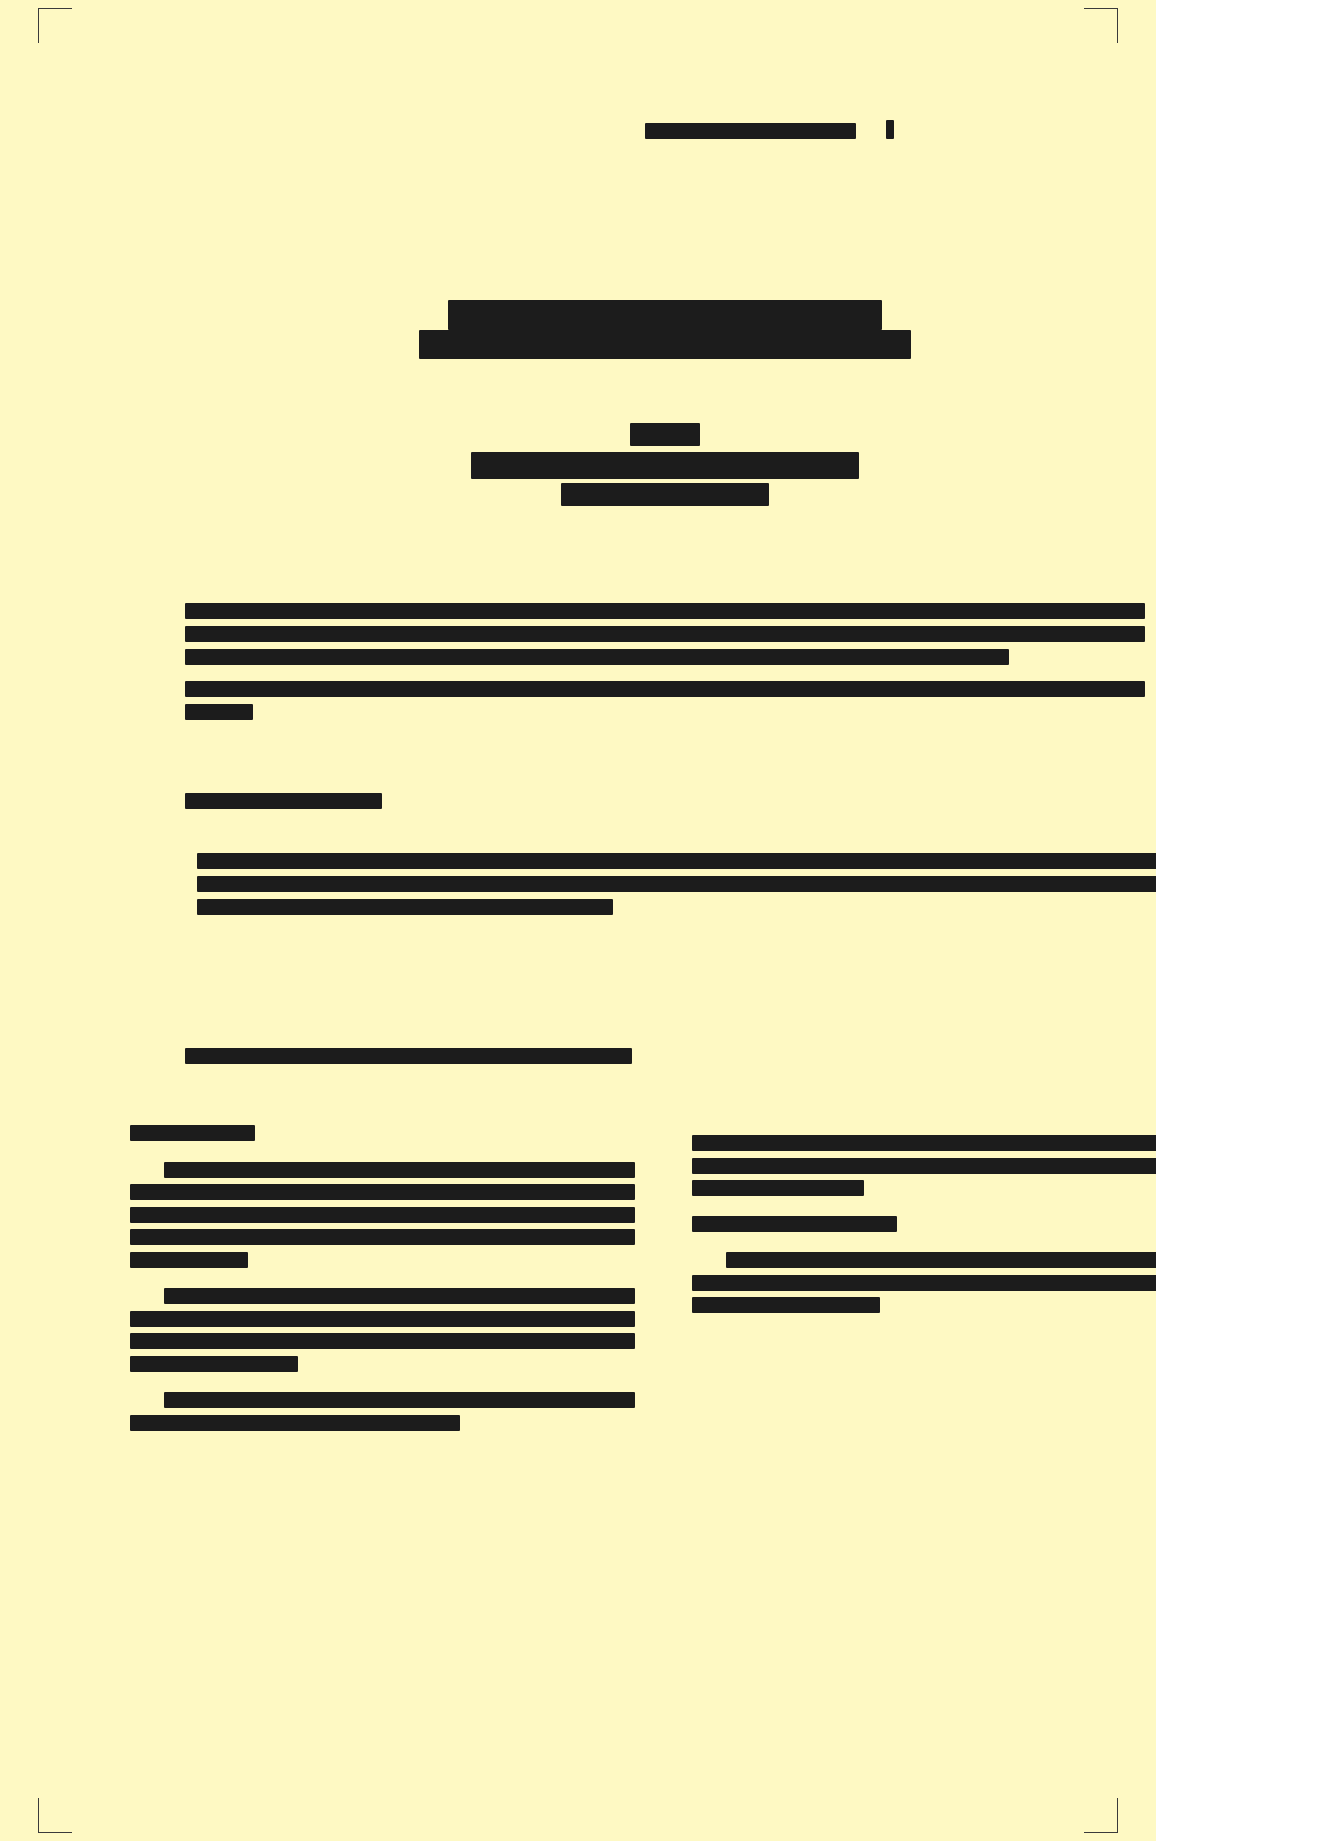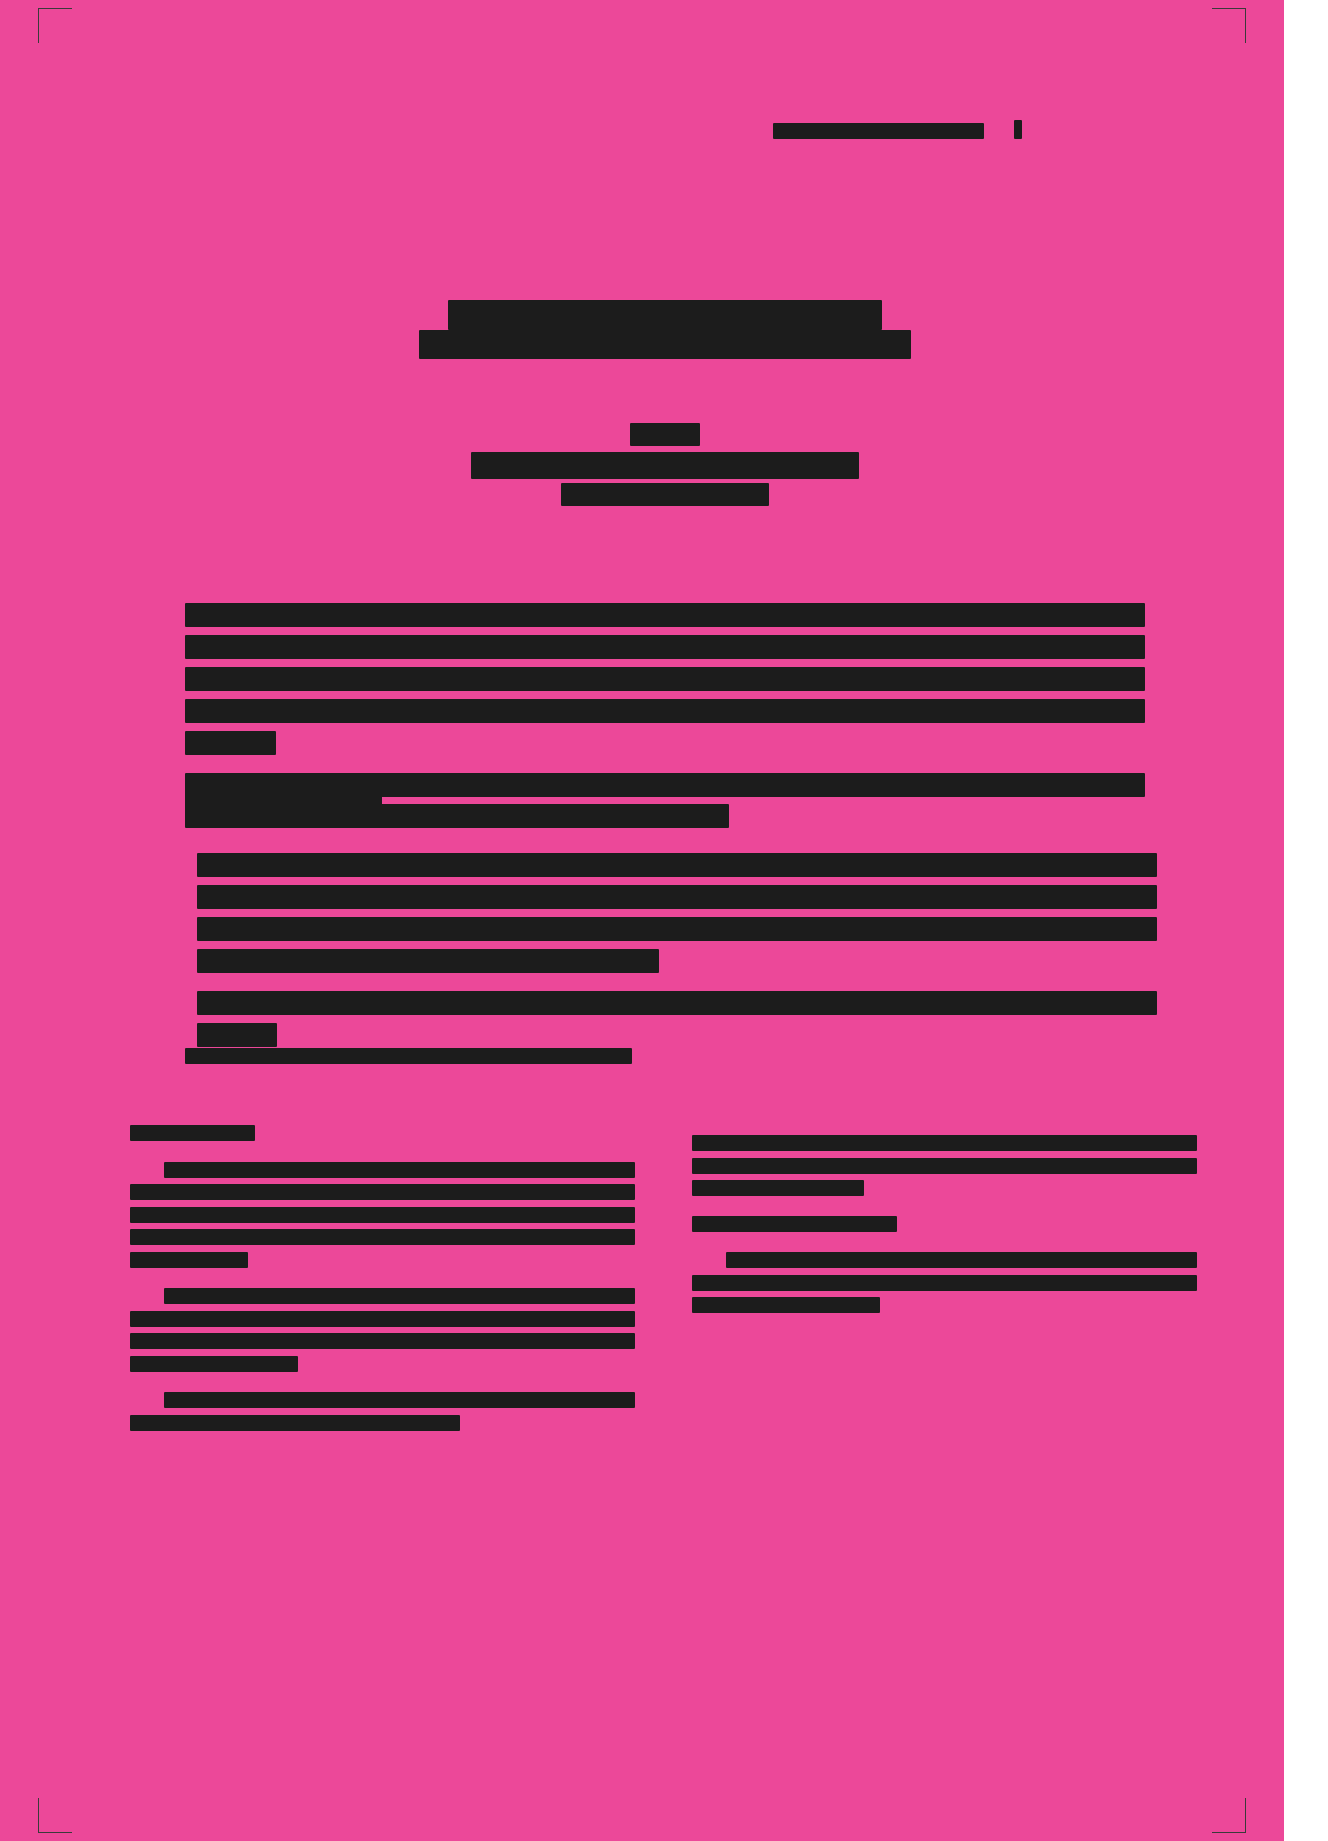--- a/index.html
+++ b/index.html
@@ -5,23 +5,23 @@
   html, body {
     margin: 0;
     padding: 0;
     background: #ffffff;
   }
   body {
     font-family: "Liberation Serif", serif;
   }
   .page {
     position: relative;
-    width: 1284px;
+    width: 1156px;
     height: 1841px;
-    background: #ec4899;
+    background: #fef9c3;
     overflow: hidden;
   }
 
   
   .crop {
     position: absolute;
     border-color: #3a3a3a;
     border-style: solid;
     border-width: 0;
   }
@@ -107,21 +107,21 @@
     margin-top: 4px;
   }
 
   
   .fullblock {
     position: absolute;
     left: 185px;
     width: 960px;
     text-align: justify;
     line-height: 1.52;
-    font-size: 21px;
+    font-size: 15px;
   }
   .fullblock.one { top: 600px; }
   .fullblock.two { top: 850px; margin-left: 12px; }
 
   .section-head {
     position: absolute;
     left: 185px;
     font-size: 15px;
     font-weight: bold;
     letter-spacing: .4px;
@@ -188,21 +188,20 @@
     <p><span class="redact">Abstract paragraph text describing the background, methods and principal findings of the study, summarising the geographic region examined, the sampling design applied across sites, the statistical models fitted to the observations, and the main quantitative outcomes reported by the authors in this article, including comparisons between the treatment groups and the reference condition measured over successive sampling seasons within the study area.</span></p>
     <p><span class="redact">Additional abstract sentences continue the summary of results and place the observed patterns in a broader ecological and methodological context for readers of the journal.</span></p>
   </div>
 
   <div class="section-head kw">
     <span class="redact">Keywords and Abbreviations</span>
   </div>
 
   <div class="fullblock two">
     <p><span class="redact">Keyword listing and abbreviation expansions appear in this block, followed by a short explanatory passage that defines the principal terms used throughout the remainder of the paper, describes the data sources consulted by the authors, and notes the conventions adopted for reporting measurement units, coordinates and statistical significance levels in the tables and figures that follow.</span></p>
-    <p><span class="redact">A closing sentence of the preliminary section indicates the organisation of the article and the supporting material provided.</span></p>
   </div>
 
   <div class="section-head ft">
     <span class="redact">Footnote line with correspondence details and acknowledgements.</span>
   </div>
 
   <div class="col left">
     <h3>
       <span class="redact">INTRODUCTION</span>
     </h3>

